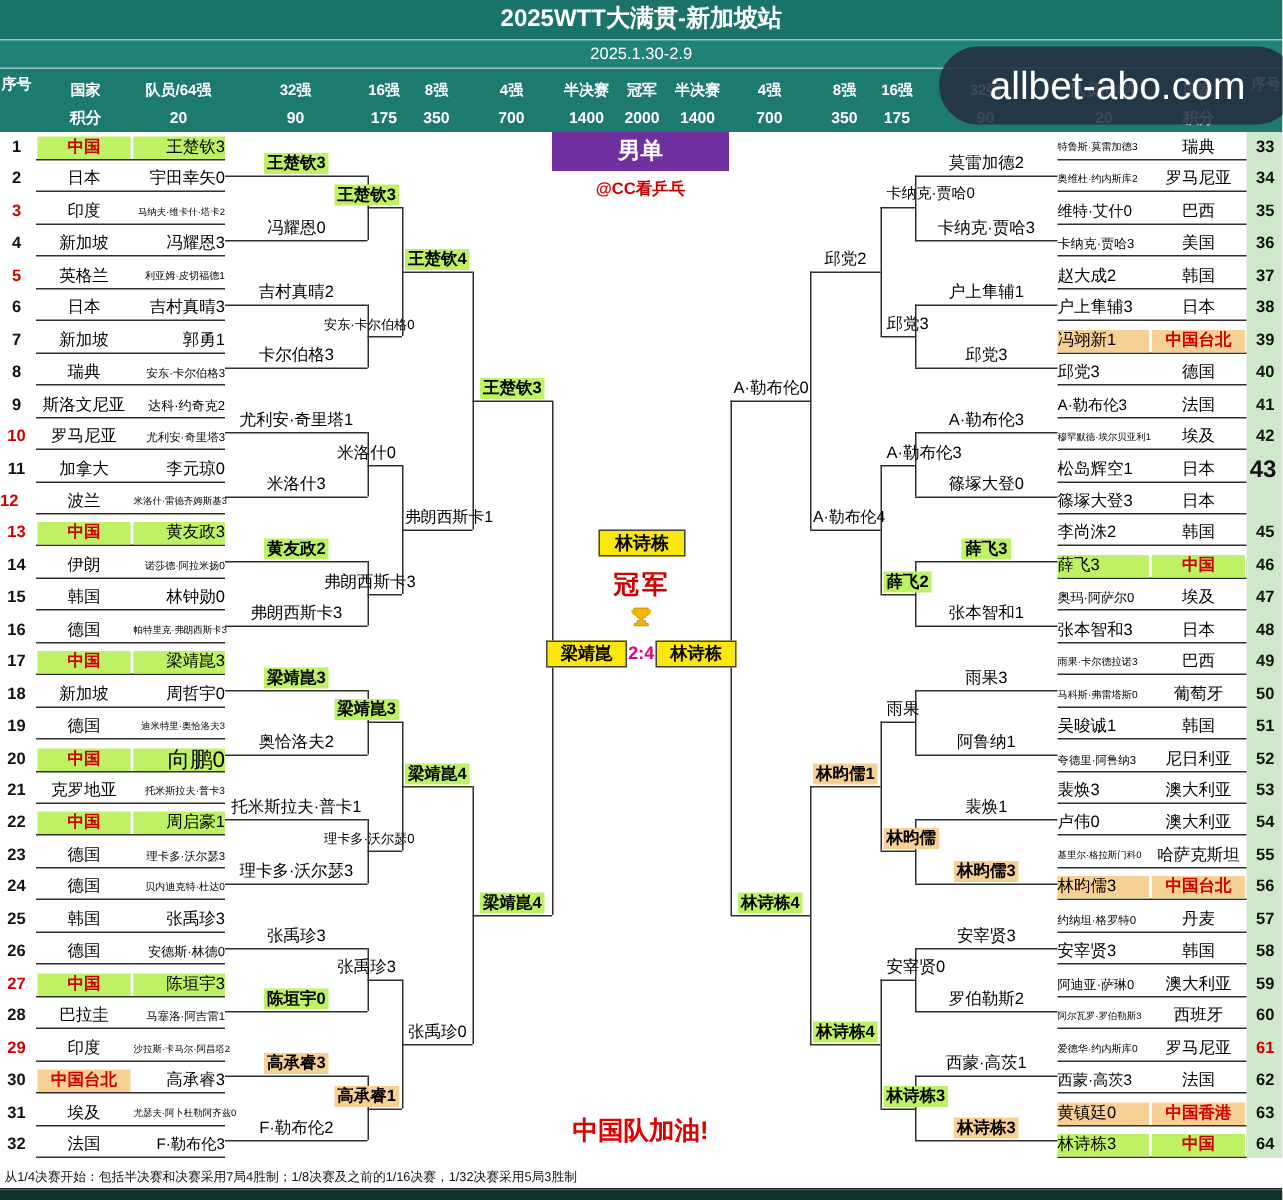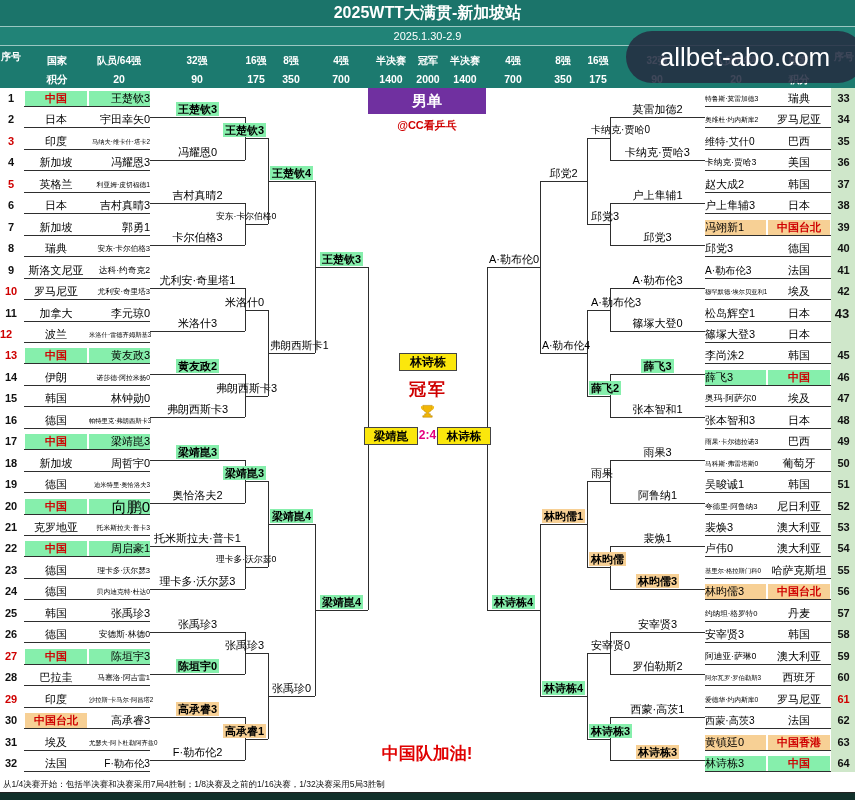--- a/index.html
+++ b/index.html
@@ -1,21 +1,21 @@
 <!DOCTYPE html>
 <html><head>
 <meta charset="utf-8">
 <style>
   html,body{margin:0;padding:0}
   #app{position:relative;width:855px;height:800px;background:#fff;overflow:hidden;
        font-family:"Liberation Sans","DejaVu Sans",sans-serif;}
   .line{position:absolute;background:#2e2e2e}
   .lbl{position:absolute;white-space:nowrap;height:14px;line-height:14px;color:#000}
   .cell{position:absolute;height:15px;line-height:15px;color:#000;white-space:nowrap}
-  .hl-y{background:#86efac}
+  .hl-y{background:#bef264}
   .hl-o{background:#f7d095}
   .hlspan{display:inline-block;padding:0 2px}
   #title-bar{position:absolute;left:0;top:0;width:855px;height:26px;background:#1b746a;
     color:#fff;text-align:center;line-height:26px;font-size:16px;font-weight:bold}
   #date-bar{position:absolute;left:0;top:26px;width:855px;height:20px;background:#218377;
     border-top:1px solid rgba(255,255,255,.55);border-bottom:1px solid rgba(255,255,255,.55);
     box-sizing:border-box;color:#fff;text-align:center;line-height:18px;font-size:11px}
   #header-band{position:absolute;left:0;top:46px;width:855px;height:42px;background:#1c7a6f}
   .hcol{position:absolute;color:#fff;font-weight:bold;font-size:10px;text-align:center;
     line-height:10.5px;word-break:break-all}
@@ -343,21 +343,21 @@
       <div class="line" style="left: 705px; top: 277.6px; width: 126px; height: 1px;"></div>
       <div class="cell" style="left: 832px; top: 262.6px; width: 23px; text-align: center; font-weight: bold; font-size: 11px; color: rgb(17, 17, 17);">41</div>
       <div class="cell" style="left: 768px; top: 262.6px; width: 62px; text-align: center; font-size: 11px;">法国</div>
       <div class="cell" style="left: 705px; top: 262.6px; width: 61px; text-align: left; font-size: 10.1667px;">A·勒布伦3</div>
       <div class="line" style="left: 705px; top: 299.05px; width: 126px; height: 1px;"></div>
       <div class="pairbox" style="left: 705px; top: 277.6px; width: 126px; height: 21.45px; position: absolute; box-sizing: border-box;"></div>
       <div class="cell" style="left: 832px; top: 284.05px; width: 23px; text-align: center; font-weight: bold; font-size: 11px; color: rgb(17, 17, 17);">42</div>
       <div class="cell" style="left: 768px; top: 284.05px; width: 62px; text-align: center; font-size: 11px;">埃及</div>
       <div class="cell" style="left: 705px; top: 284.05px; width: 61px; text-align: left; font-size: 6.3px;">穆罕默德·埃尔贝亚利1</div>
       <div class="line" style="left: 705px; top: 320.5px; width: 126px; height: 1px;"></div>
-      <div class="cell" style="left: 832px; top: 305.5px; width: 20px; text-align: center; font-weight: bold; font-size: 13px; color: rgb(17, 17, 17);">43</div>
+      <div class="cell" style="left: 832px; top: 305.5px; width: 20px; text-align: center; font-weight: bold; font-size: 16px; color: rgb(17, 17, 17);">43</div>
       <div class="cell" style="left: 768px; top: 305.5px; width: 62px; text-align: center; font-size: 11px;">日本</div>
       <div class="cell" style="left: 705px; top: 305.5px; width: 61px; text-align: left; font-size: 11px;">松岛辉空1</div>
       <div class="line" style="left: 705px; top: 341.95px; width: 126px; height: 1px;"></div>
       <div class="pairbox" style="left: 705px; top: 320.5px; width: 126px; height: 21.45px; position: absolute; box-sizing: border-box;"></div>
       <div class="cell" style="left: 832px; top: 326.95px; width: 23px; text-align: center; font-weight: bold; font-size: 11px; color: rgb(17, 17, 17); padding-left: 40px;">44</div>
       <div class="cell" style="left: 768px; top: 326.95px; width: 62px; text-align: center; font-size: 11px;">日本</div>
       <div class="cell" style="left: 705px; top: 326.95px; width: 61px; text-align: left; font-size: 11px;">篠塚大登3</div>
       <div class="line" style="left: 705px; top: 363.4px; width: 126px; height: 1px;"></div>
       <div class="cell" style="left: 832px; top: 348.4px; width: 23px; text-align: center; font-weight: bold; font-size: 11px; color: rgb(17, 17, 17);">45</div>
       <div class="cell" style="left: 768px; top: 348.4px; width: 62px; text-align: center; font-size: 11px;">韩国</div>

